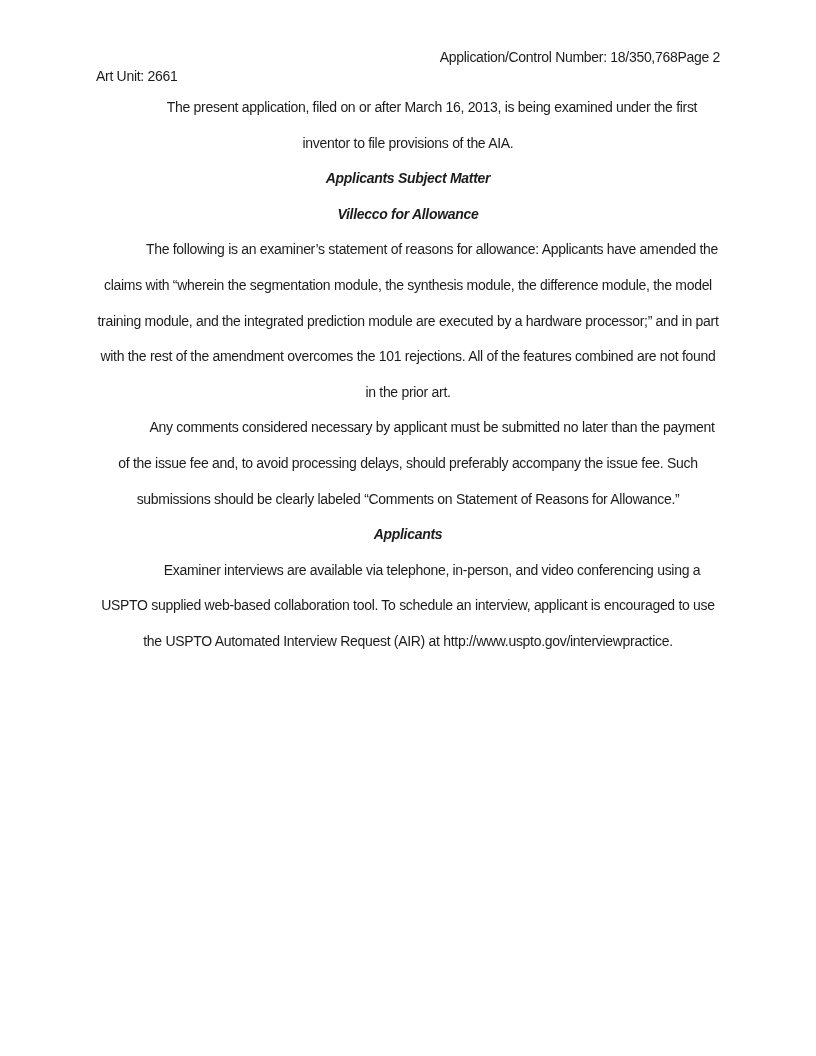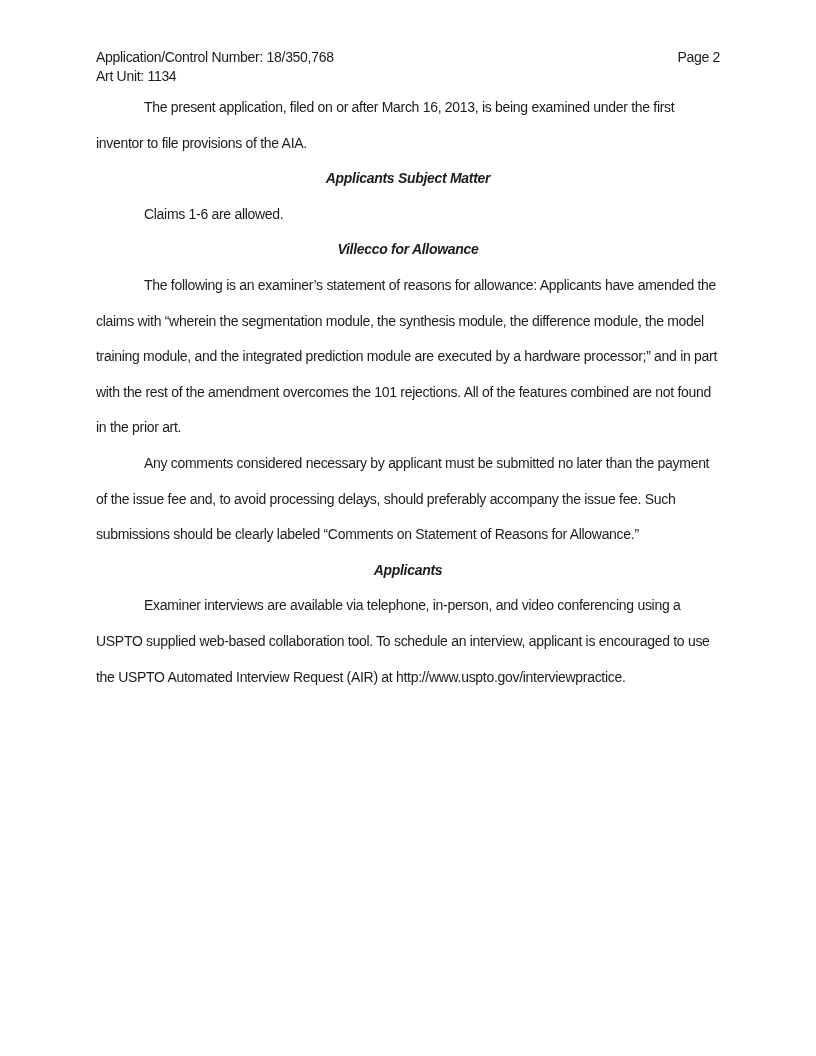--- a/index.html
+++ b/index.html
@@ -18,62 +18,61 @@
     color: #1c1c1c;
     overflow: hidden;
   }
   .header {
     font-size: 14px;
     letter-spacing: -0.3px;
     line-height: 19px;
   }
   .header-row {
     display: flex;
-    justify-content: space-between;
+    justify-content: flex-end;
     align-items: baseline;
   }
   .content {
     margin-top: 4px;
     font-size: 14px;
     letter-spacing: -0.3px;
     line-height: 35.6px;
   }
   .section-heading {
     font-size: 14px;
     font-weight: bold;
     font-style: italic;
     text-align: center;
     margin: 0;
     line-height: 35.6px;
   }
   .para {
     margin: 0;
     text-indent: 48px;
-    text-align: left;
+    text-align: center;
   }
 </style>
 </head>
 <body>
 
 <div class="page">
 
   <div class="header">
     <div class="header-row">
       <span>Application/Control Number: 18/350,768</span>
       <span>Page 2</span>
     </div>
-    <div>Art Unit: 1134</div>
+    <div>Art Unit: 2661</div>
   </div>
 
   <div class="content">
 
     <p class="para">The present application, filed on or after March 16, 2013, is being examined under the first inventor to file provisions of the AIA.</p>
 
     <h2 class="section-heading">Applicants Subject Matter</h2>
-    <p class="para">Claims 1-6 are allowed.</p>
 
     <h2 class="section-heading">Villecco for Allowance</h2>
     <p class="para">The following is an examiner’s statement of reasons for allowance: Applicants have amended the claims with “wherein the segmentation module, the synthesis module, the difference module, the model training module, and the integrated prediction module are executed by a hardware processor;” and in part with the rest of the amendment overcomes the 101 rejections. All of the features combined are not found in the prior art.</p>
     <p class="para">Any comments considered necessary by applicant must be submitted no later than the payment of the issue fee and, to avoid processing delays, should preferably accompany the issue fee.  Such submissions should be clearly labeled “Comments on Statement of Reasons for Allowance.”</p>
 
     <h2 class="section-heading">Applicants</h2>
     <p class="para">Examiner interviews are available via telephone, in-person, and video conferencing using a USPTO supplied web-based collaboration tool. To schedule an interview, applicant is encouraged to use the USPTO Automated Interview Request (AIR) at http://www.uspto.gov/interviewpractice.</p>
 
   </div>
 

